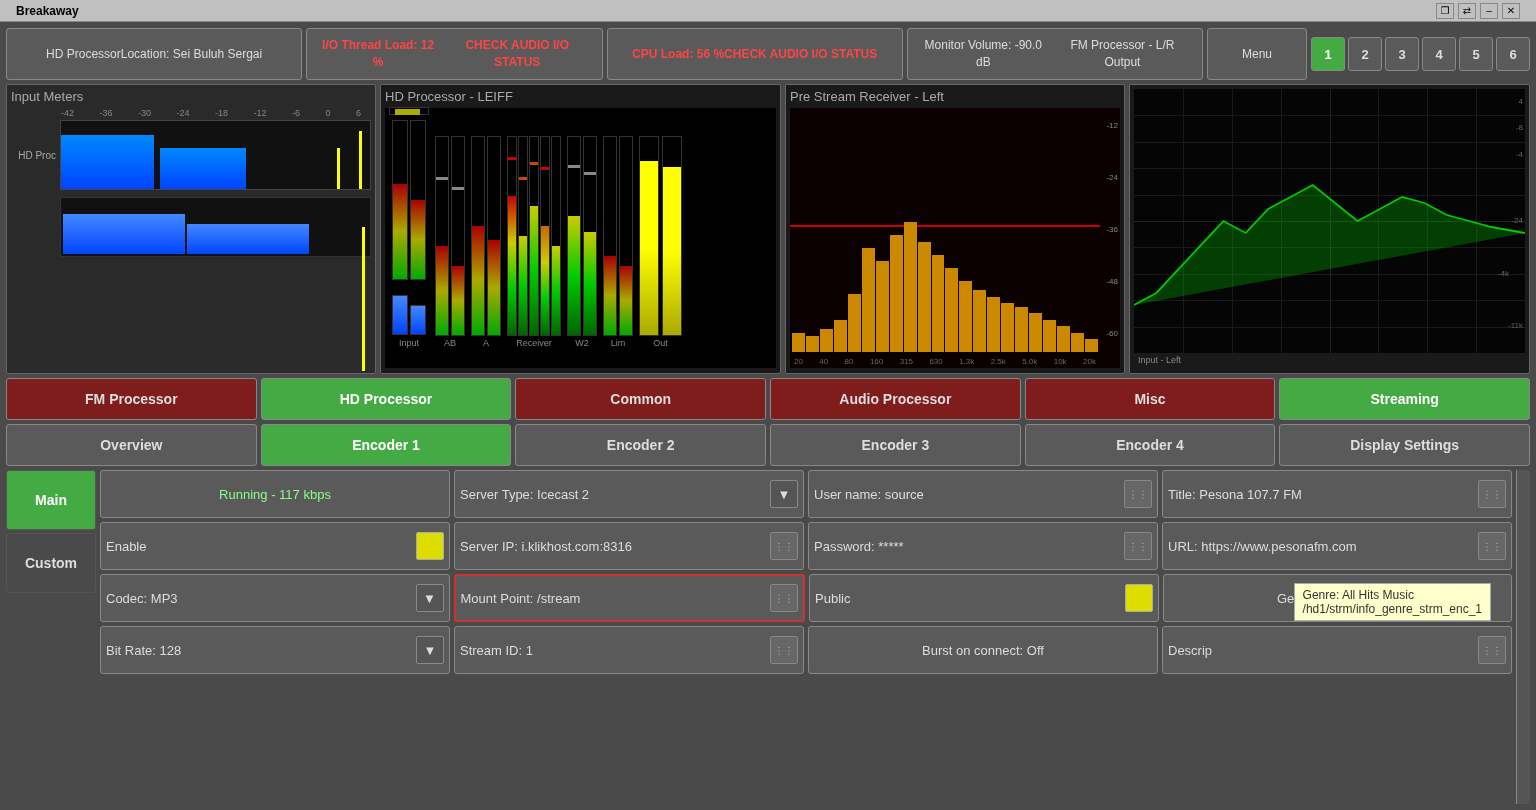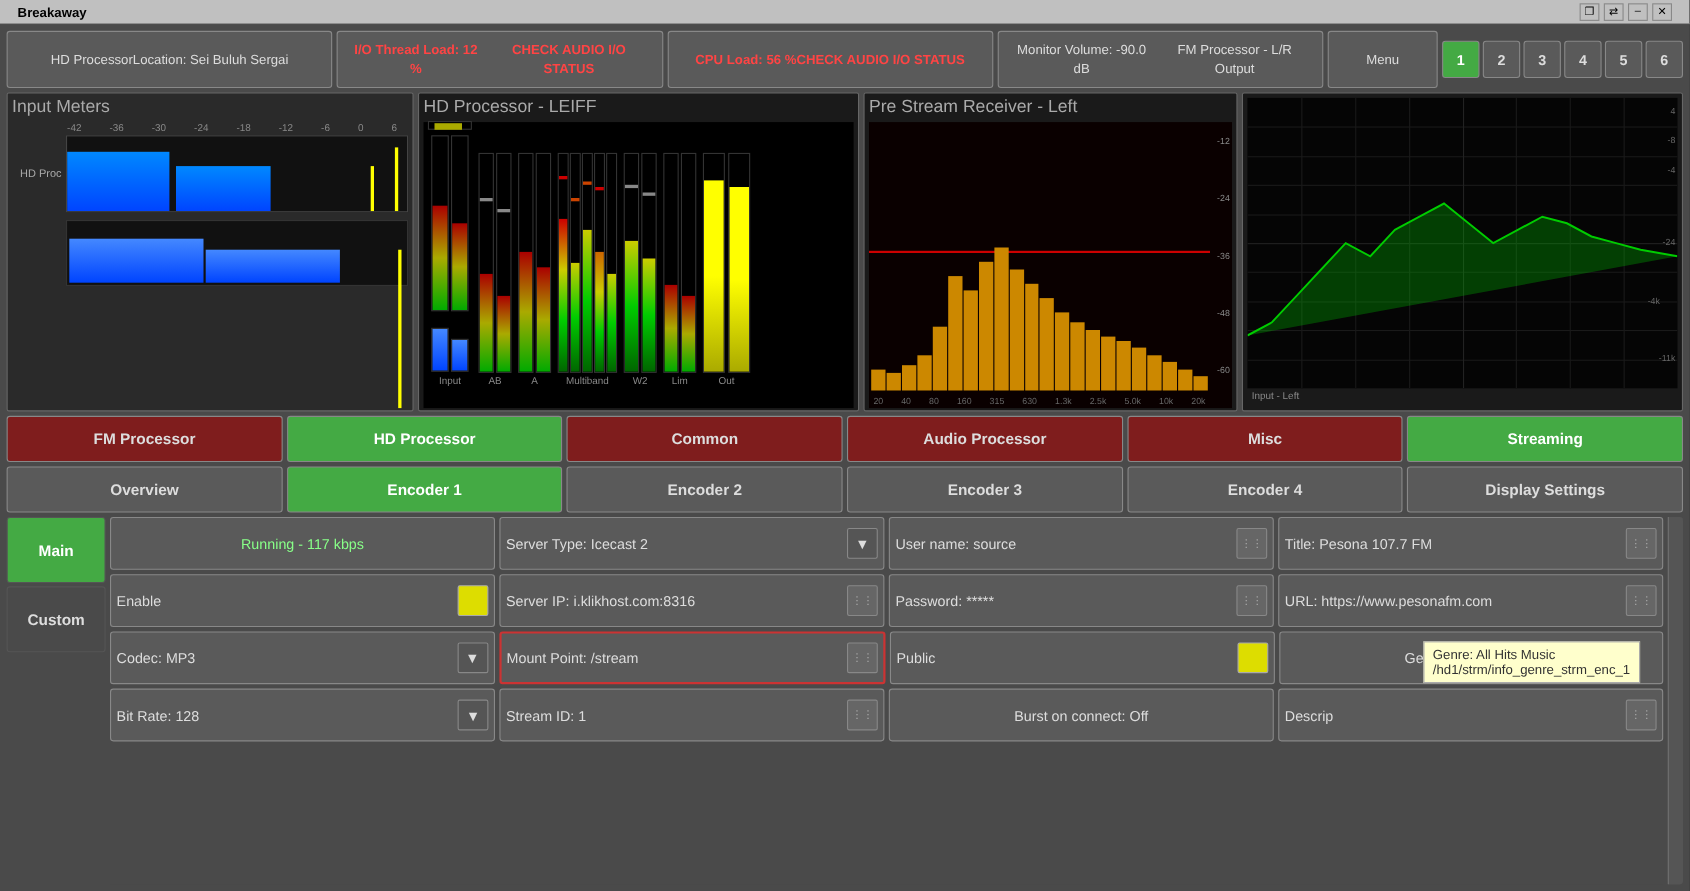--- a/index.html
+++ b/index.html
@@ -113,21 +113,21 @@
     
     .input-meters-panel {
       background: #2a2a2a;
       border: 1px solid #666;
       border-radius: 2px;
       width: 370px;
       padding: 4px;
       position: relative;
     }
     .panel-label {
-      font-size: 16px;
+      font-size: 13px;
       color: #aaa;
       margin-bottom: 4px;
     }
     .meter-scale {
       display: flex;
       justify-content: space-between;
       padding: 0 10px 0 50px;
       font-size: 9px;
       color: #888;
       margin-bottom: 2px;
@@ -562,21 +562,21 @@
                 <div style="position:absolute; top:25px; width:100%; height:3px; background:#cc4400;"></div>
               </div>
               <div class="vu-bar" style="width:10px; height:200px;">
                 <div class="vu-bar-inner" style="height:55%; background: linear-gradient(to top,#006600,#00cc00,#cccc00,#cc6600);"></div>
                 <div style="position:absolute; top:30px; width:100%; height:3px; background:#cc0000;"></div>
               </div>
               <div class="vu-bar" style="width:10px; height:200px;">
                 <div class="vu-bar-inner" style="height:45%; background: linear-gradient(to top,#006600,#00cc00,#cccc00);"></div>
               </div>
             </div>
-            <div class="vu-bar-label">Multiband</div>
+            <div class="vu-bar-label">Receiver</div>
           </div>
         </div>
 
         <div class="vumeter-group">
           <div style="display:flex; flex-direction:column; align-items:center;">
             <div style="display:flex; gap:2px; align-items:flex-end; height:200px;">
               <div class="vu-bar" style="width:14px; height:200px;">
                 <div class="vu-bar-inner" style="height:60%; background: linear-gradient(to top,#006600,#00cc00,#cccc00);"></div>
                 <div style="position:absolute; top:28px; width:100%; height:3px; background:#888;"></div>
               </div>

